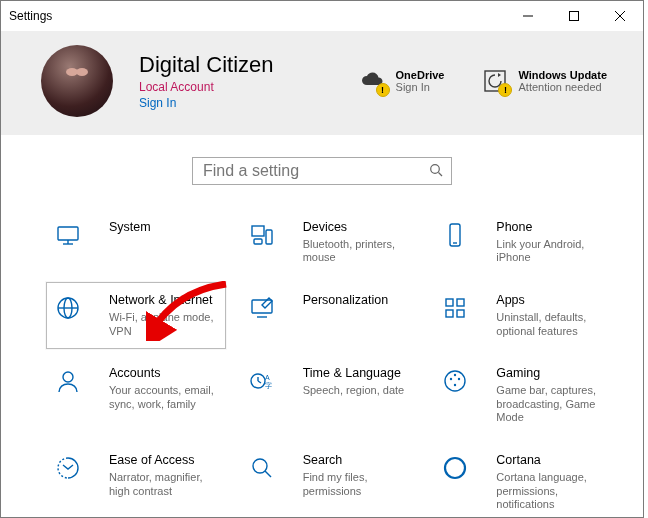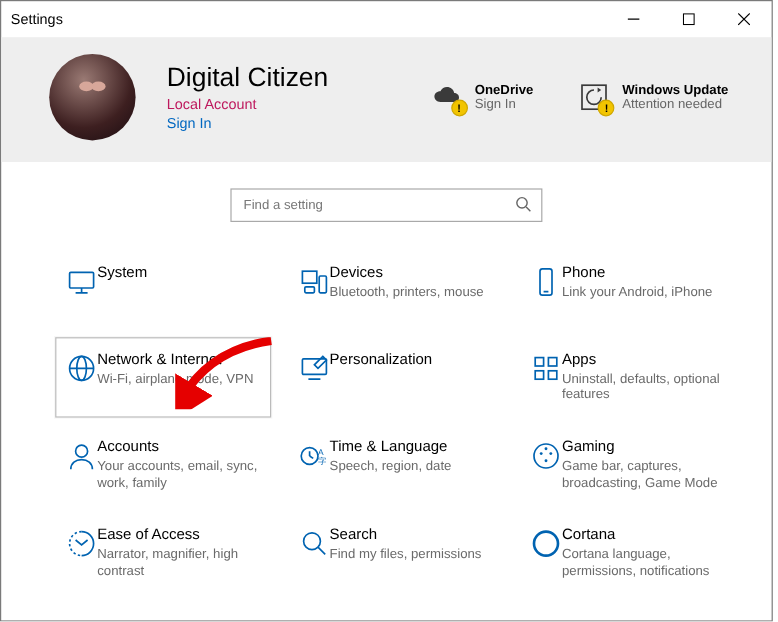--- a/index.html
+++ b/index.html
@@ -16,24 +16,24 @@
   .user-sub{font-size:12px;color:#be185d;margin-top:2px}
   .user-link{font-size:12px;color:#0067c0;margin-top:2px}
   .hdr-right{display:flex;gap:38px;margin-left:auto;padding-right:10px}
   .hdr-item{display:flex;align-items:center;gap:10px}
   .hdr-icon{width:26px;height:26px;position:relative;flex:none;display:flex;align-items:center;justify-content:center}
   .warn-badge{position:absolute;right:-4px;bottom:-3px;width:12px;height:12px;border-radius:50%;background:#f2c400;border:1px solid #cfa700;color:#000;font-size:9px;line-height:12px;text-align:center;font-weight:700}
   .hdr-item-title{font-size:11px;font-weight:700}
   .hdr-item-sub{font-size:11px;color:#666}
   .search-row{display:flex;justify-content:center;padding:22px 0 6px 0}
   .search-box{width:260px;height:28px;border:1px solid #a9a9a9;display:flex;align-items:center;padding:0 8px;box-sizing:border-box;background:#fff}
-  .search-box input{border:none;outline:none;flex:1;font-size:11px;background:transparent;color:#0369a1}
+  .search-box input{border:none;outline:none;flex:1;font-size:16px;background:transparent;color:#0369a1}
   .search-box input::placeholder{color:#777}
   .grid{padding:18px 30px 12px 45px;display:grid;grid-template-columns:repeat(3,1fr);column-gap:14px;row-gap:6px}
-  .cat{display:flex;gap:0;padding:10px 8px;box-sizing:border-box;border:1px solid transparent;background:#fff;align-items:flex-start;min-height:66px}
+  .cat{display:flex;gap:28px;padding:10px 8px;box-sizing:border-box;border:1px solid transparent;background:#fff;align-items:flex-start;min-height:66px}
   .cat.selected{border:1px solid #bbb;box-shadow:0 0 0 1px rgba(0,0,0,.03)}
   .cat-icon{width:26px;height:26px;flex:none;display:flex;align-items:center;justify-content:center;color:#0063b1;margin-top:2px}
   .cat-icon svg{stroke:#0063b1;fill:none;stroke-width:1.4}
   .cat-label{font-size:12.5px;font-weight:400;color:#000;line-height:1.25}
   .cat-sub{font-size:11px;color:#6a6a6a;line-height:1.25;margin-top:2px}
   .arrow{position:absolute;left:145px;top:280px;width:90px;height:60px;pointer-events:none}
 </style>
 </head>
 <body>
 

